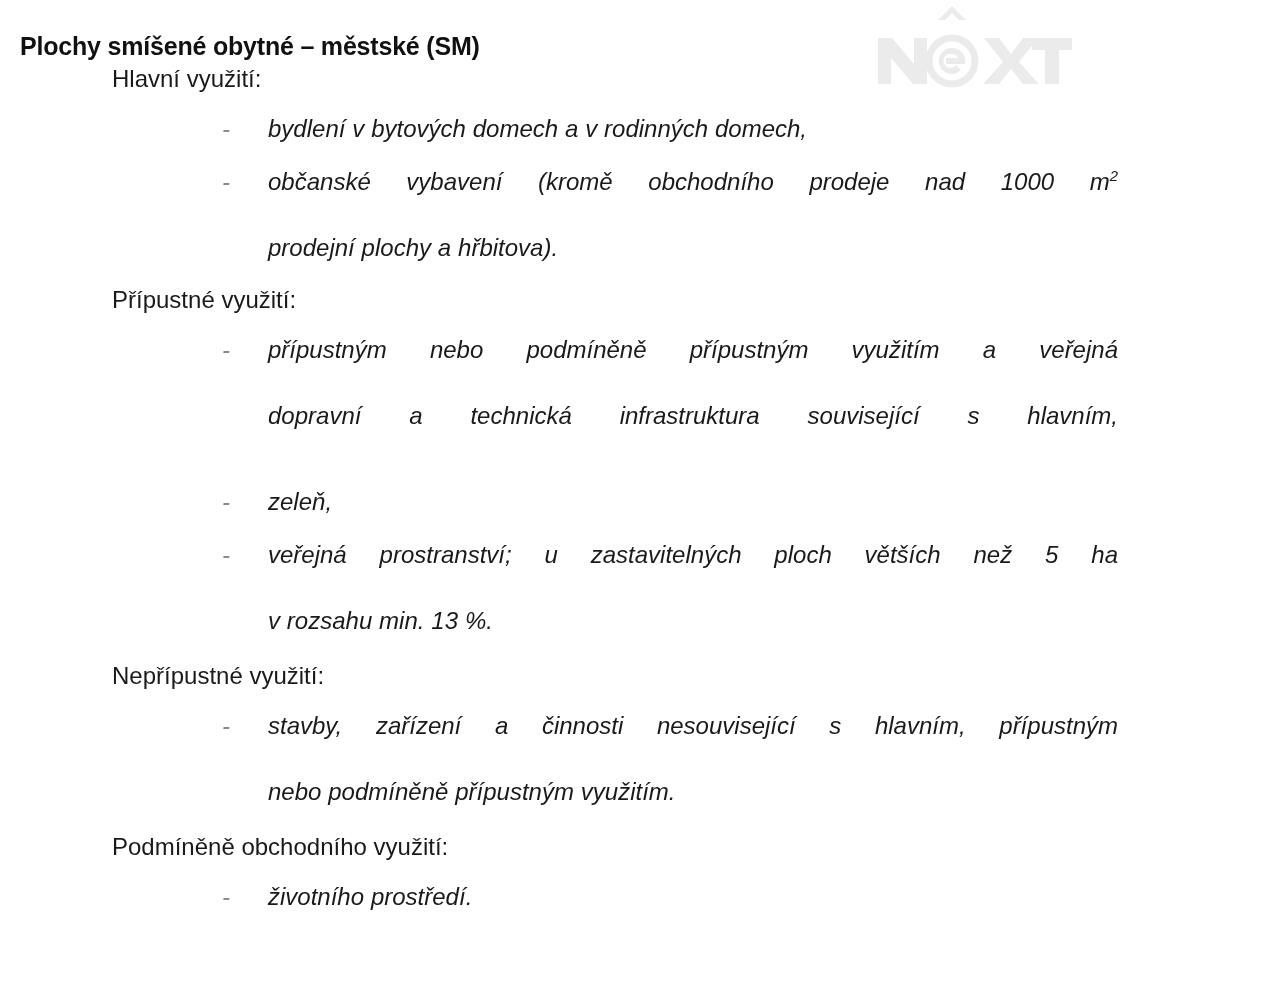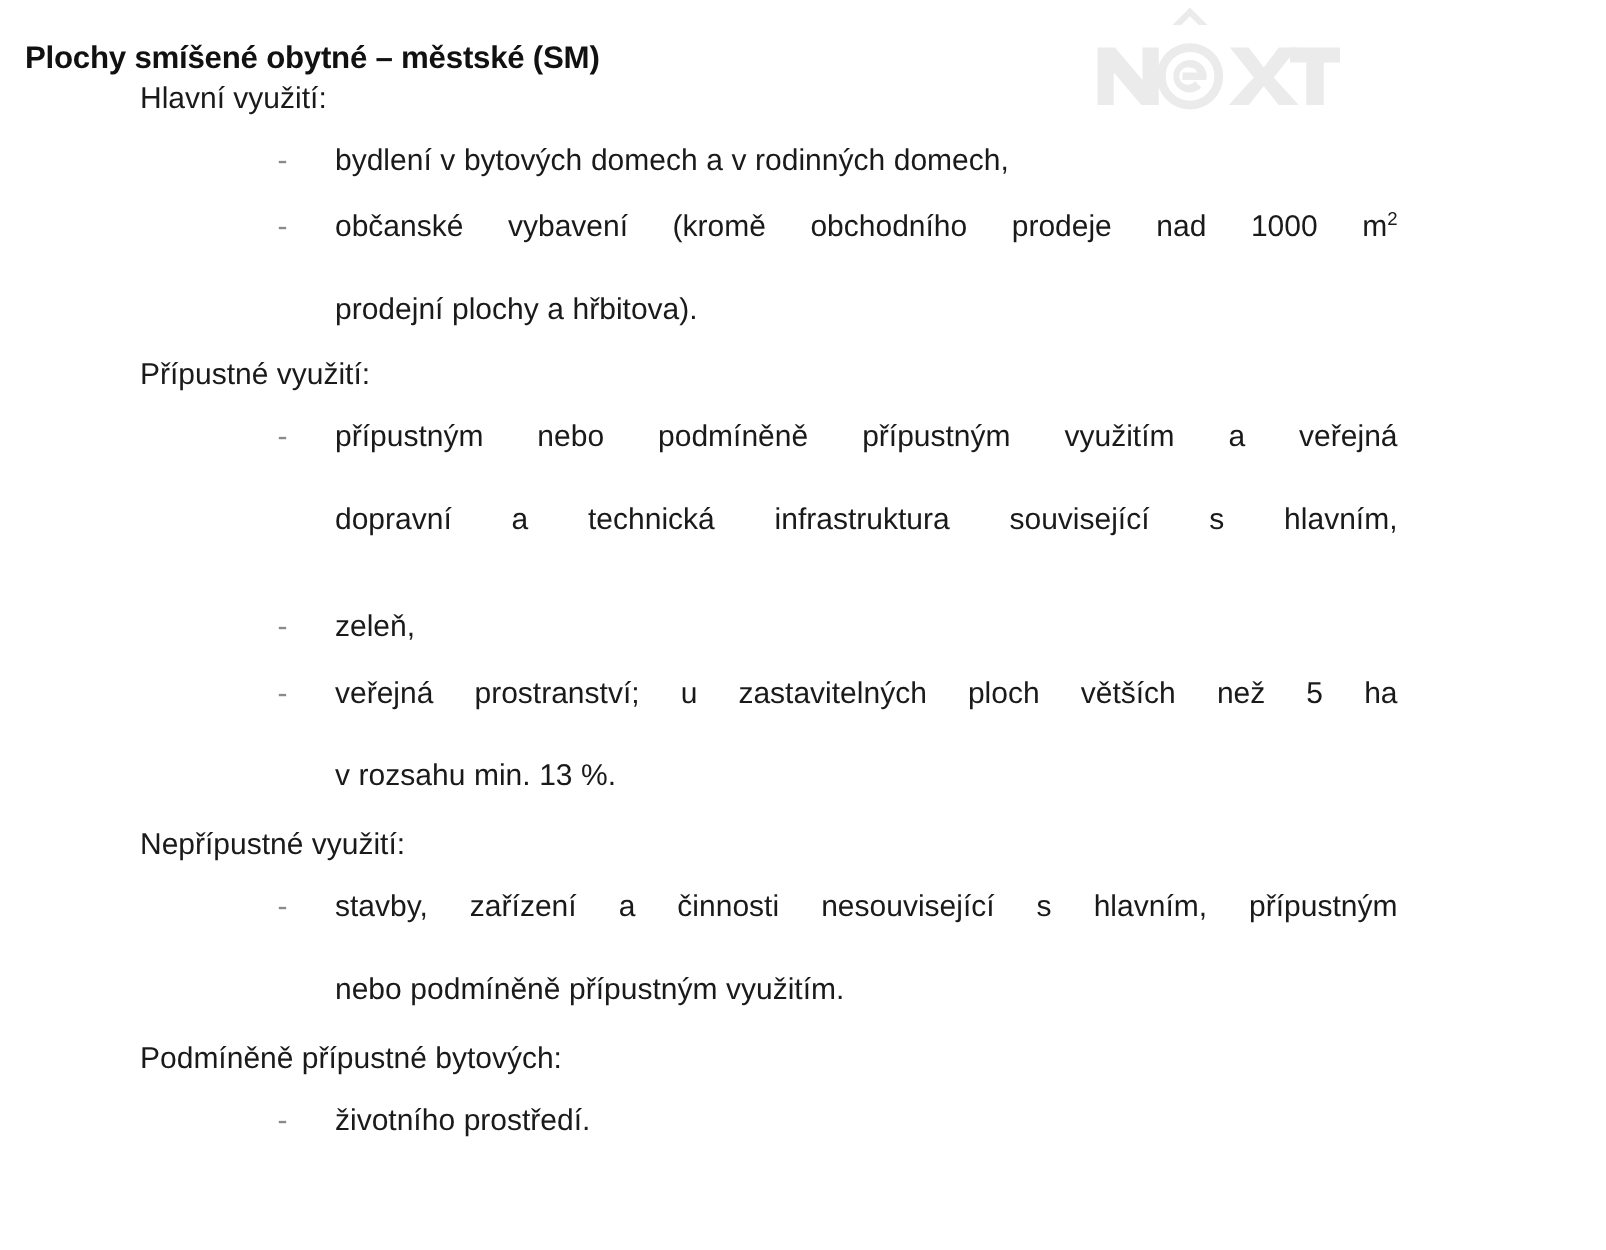--- a/index.html
+++ b/index.html
@@ -63,20 +63,21 @@
     font-weight: normal;
     line-height: 38px;
     color: #1a1a1a;
     white-space: nowrap;
   }
 
   .bullet-list {
     list-style: none;
     margin: 0;
     padding: 0;
+    font-style: italic;
   }
 
   .bullet-item {
     position: relative;
     margin: 0;
     padding: 0 167px 0 268px;   
     font-size: 24px;
     line-height: 33px;
     text-align: justify;
     text-justify: inter-word;
@@ -185,21 +186,21 @@
         <div class="gap-1"></div>
         <ul class="bullet-list">
           <li class="bullet-item">
             <span class="line">stavby, zařízení a činnosti nesouvisející s hlavním, přípustným</span>
             <span class="line-last">nebo podmíněně přípustným využitím.</span>
           </li>
         </ul>
         <div class="gap-3"></div>
       </section>
       <section class="section">
-        <div class="section-heading">Podmíněně přípustné bytových:</div>
+        <div class="section-heading">Podmíněně obchodního využití:</div>
         <div class="gap-1"></div>
         <ul class="bullet-list">
           <li class="bullet-item">
             <span class="line-last">životního prostředí.</span>
           </li>
         </ul>
       </section>
     </div>
 
 </div>

